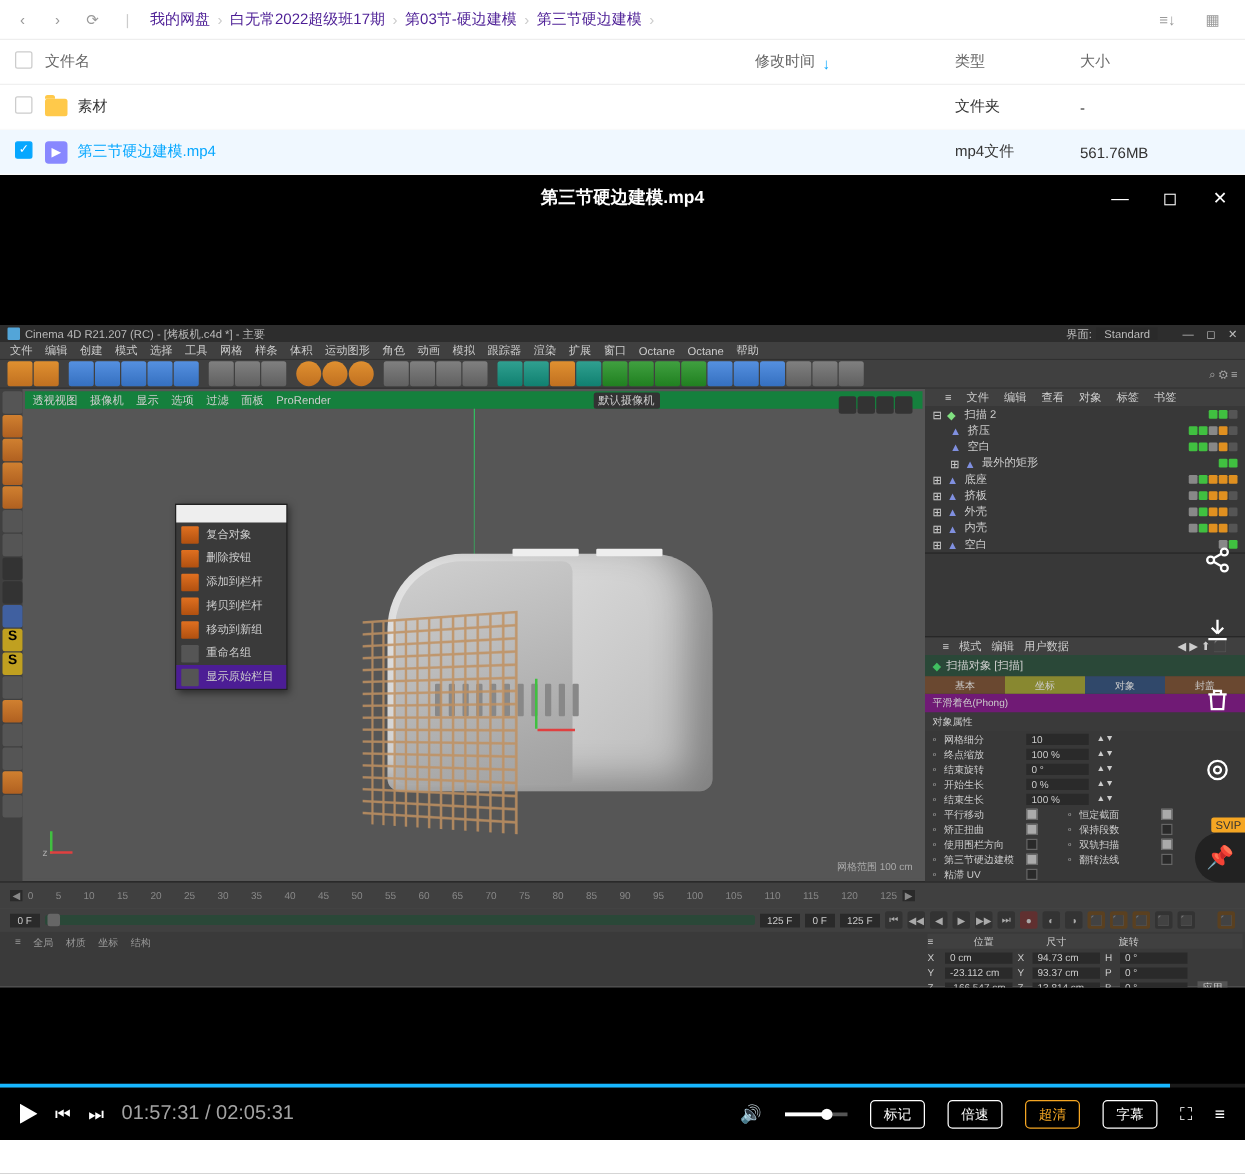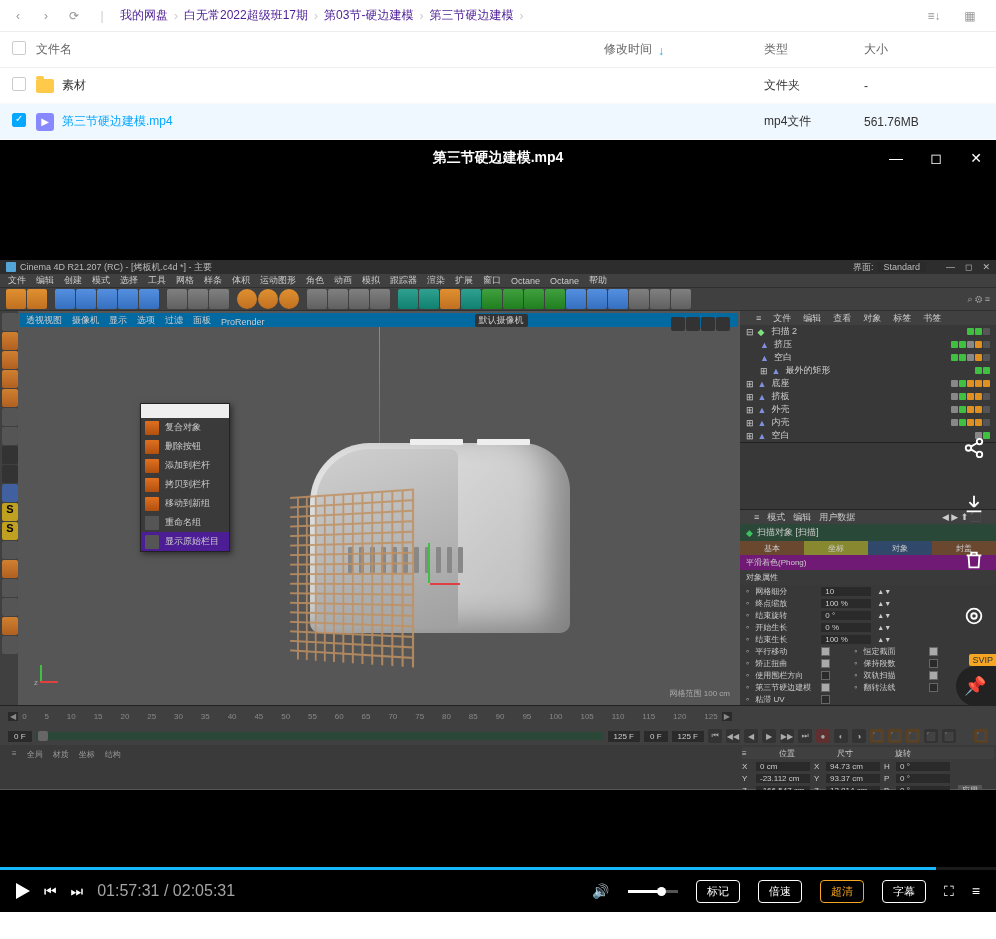--- a/index.html
+++ b/index.html
@@ -40,21 +40,21 @@
 .tb-icon.green{background:linear-gradient(#40a040,#208020)}
 .tb-icon.gray{background:linear-gradient(#808080,#606060)}
 .tb-icon.teal{background:linear-gradient(#30a090,#108070)}
 .c4d-body{display:flex;height:394px}
 .c4d-left{width:18px;background:#404040;display:flex;flex-direction:column;gap:1px;padding:2px}
 .left-tool{width:16px;height:18px;background:#555;border-radius:2px}
 .left-tool.orange{background:linear-gradient(#d08030,#b06020)}
 .left-tool.blue{background:#4060a0}
 .left-tool.dark{background:#333}
 .c4d-viewport{flex:1;background:#565656;position:relative;margin:2px}
-.vp-header{height:14px;background:#0369a1;font-size:9px;color:#ccc;display:flex;align-items:flex-end;padding:0 6px;gap:10px}
+.vp-header{height:14px;background:#15803d;font-size:9px;color:#ccc;display:flex;align-items:center;padding:0 6px;gap:10px}
 .vp-active{background:#333;padding:0 4px;border-radius:2px;margin-left:20px}
 .context-menu{position:absolute;left:120px;top:90px;background:#3a3a3a;border:1px solid #222;font-size:9px;color:#ccc;box-shadow:2px 2px 6px rgba(0,0,0,0.5)}
 .ctx-item{padding:3px 10px 3px 24px;display:flex;align-items:center;position:relative;white-space:nowrap}
 .ctx-item.white{background:#eee;color:#333;height:14px}
 .ctx-icon{position:absolute;left:4px;width:14px;height:14px;background:#b06020;border-radius:1px}
 .ctx-icon.orange{background:linear-gradient(#e07020,#b05010)}
 .ctx-icon.dark{background:#555}
 .toaster{position:absolute;left:250px;top:100px;width:310px;height:230px}
 .toaster-body{position:absolute;left:40px;top:30px;width:260px;height:190px;background:linear-gradient(135deg,#e8e8e8,#b8b8b8);border-radius:60px 48px 10px 10px;box-shadow:inset -20px -10px 30px rgba(0,0,0,0.3)}
 .toaster-front{position:absolute;left:46px;top:36px;width:142px;height:178px;background:linear-gradient(160deg,#d0d0d0,#a0a0a0);border-radius:54px 8px 4px 8px}

